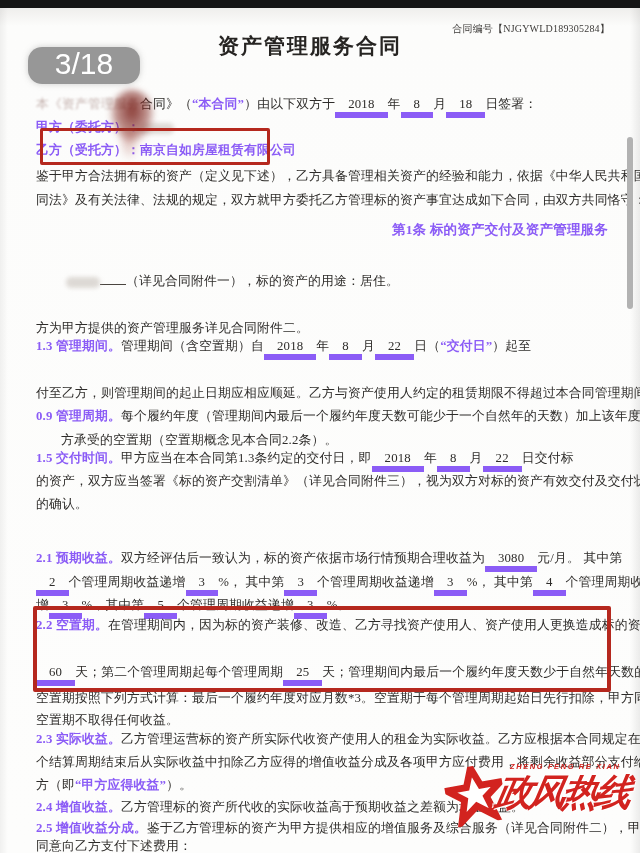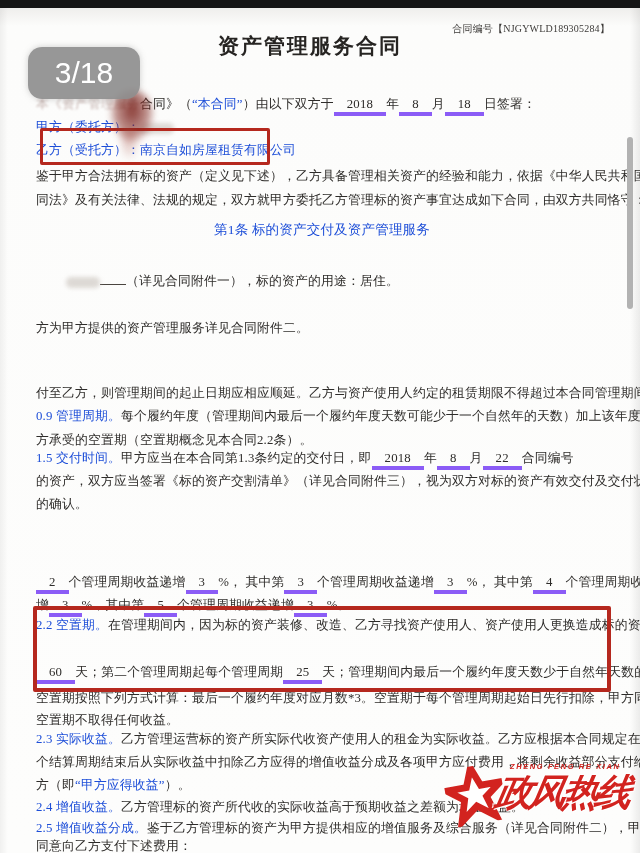--- a/index.html
+++ b/index.html
@@ -16,36 +16,36 @@
   .edge-right{position:absolute;right:0;top:8px;width:10px;height:845px;
     background:linear-gradient(to right,rgba(0,0,0,0),rgba(0,0,0,0.07));}
   .edge-left{position:absolute;left:0;top:8px;width:8px;height:845px;
     background:linear-gradient(to left,rgba(0,0,0,0),rgba(0,0,0,0.05));}
 
   .contract-no{position:absolute;top:22px;right:30px;font-size:10px;color:#3c3a38;letter-spacing:.2px;}
   .doc-title{position:absolute;top:32px;left:0;width:620px;text-align:center;
     font-size:21px;font-weight:700;color:#262422;letter-spacing:2px;}
 
   .page-badge{
-    position:absolute;left:28px;top:47px;width:112px;height:52px;
+    position:absolute;left:28px;top:47px;width:112px;height:37px;
     background:rgba(142,142,142,.92);border-radius:14px;z-index:6;
-    display:flex;align-items:center;justify-content:center;
+    display:flex;justify-content:center;
     color:#fff;font-size:30px;font-family:"Liberation Sans",sans-serif;
     box-shadow:0 0 6px rgba(120,120,120,.35);
   }
 
   .lines{position:absolute;left:0;top:0;width:640px;height:853px;z-index:2;}
   .line{
     position:absolute;left:36px;width:572px;white-space:nowrap;
     font-size:12.8px;color:#2e2c2a;letter-spacing:.2px;line-height:16px;
   }
-  .line.center{text-align:center;font-weight:700;font-size:13.5px;color:#232120;}
+  .line.center{text-align:right;font-weight:700;font-size:13.5px;color:#232120;}
   .sg-t{}
-  .sg-b{font-weight:400;color:#1d4ed8;}
-  .sg-u{display:inline-block;border-bottom:4px solid #8b5cf6;padding:0 13px;text-align:center;}
+  .sg-b{font-weight:700;color:#8b5cf6;}
+  .sg-u{display:inline-block;border-bottom:6px solid #8b5cf6;padding:0 13px;text-align:center;}
   .sg-n{display:inline-block;border-bottom:1px solid #4a4540;width:26px;height:12px;}
   .sg-f{color:#93706a;opacity:.55;filter:blur(1px);}
   .sg-x{display:inline-block;height:11px;border-radius:5px;vertical-align:middle;
     background:rgba(205,198,192,.65);filter:blur(2px);}
   .sg-s{display:inline-block;}
 
   .hl-box{position:absolute;border:3.5px solid #b5281e;z-index:4;border-radius:2px;}
   .hl-box.party{left:40px;top:128px;width:224px;height:31px;}
   .hl-box.clause{left:33px;top:606px;width:570px;height:78px;border-width:4px;}
 
@@ -98,26 +98,28 @@
 
 <div class="lines" id="lines-root">
     <div class="line" style="top: 96px;"><span class="sg-f">本《资产管理服务</span><span class="sg-t">合同》（</span><span class="sg-b">“本合同”</span><span class="sg-t">）由以下双方于</span><span class="sg-u">2018</span><span class="sg-t">年</span><span class="sg-u">8</span><span class="sg-t">月</span><span class="sg-u">18</span><span class="sg-t">日签署：</span></div>
     <div class="line" style="top: 119px;"><span class="sg-b">甲方（委托方）：</span><span class="sg-x" style="width: 34px;"></span></div>
     <div class="line" style="top: 142px;"><span class="sg-b">乙方（受托方）：南京自如房屋租赁有限公司</span></div>
     <div class="line" style="top: 168px;"><span class="sg-t">鉴于甲方合法拥有标的资产（定义见下述），乙方具备管理相关资产的经验和能力，依据《中华人民共和国合</span></div>
     <div class="line" style="top: 192px;"><span class="sg-t">同法》及有关法律、法规的规定，双方就甲方委托乙方管理标的资产事宜达成如下合同，由双方共同恪守：</span></div>
     <div class="line center" style="top: 222px;"><span class="sg-b">第1条 标的资产交付及资产管理服务</span></div>
     <div class="line" style="top: 272px;"><span class="sg-s" style="width: 30px;"></span><span class="sg-x" style="width: 34px;"></span><span class="sg-n"></span><span class="sg-t">（详见合同附件一），标的资产的用途：居住。</span></div>
     <div class="line" style="top: 320px;"><span class="sg-t">方为甲方提供的资产管理服务详见合同附件二。</span></div>
+    <div class="line" style="top: 338px;"><span class="sg-b">1.3 管理期间。</span><span class="sg-t">管理期间（含空置期）自</span><span class="sg-u">2018</span><span class="sg-t">年</span><span class="sg-u">8</span><span class="sg-t">月</span><span class="sg-u">22</span><span class="sg-t">日（</span><span class="sg-b">“交付日”</span><span class="sg-t">）起至</span></div>
     <div class="line" style="top: 385px;"><span class="sg-t">付至乙方，则管理期间的起止日期应相应顺延。乙方与资产使用人约定的租赁期限不得超过本合同管理期间。</span></div>
     <div class="line" style="top: 408px;"><span class="sg-b">0.9 管理周期。</span><span class="sg-t">每个履约年度（管理期间内最后一个履约年度天数可能少于一个自然年的天数）加上该年度甲</span></div>
-    <div class="line" style="top: 432px;"><span class="sg-t">方承受的空置期（空置期概念见本合同2.2条）。</span></div>
-    <div class="line" style="top: 450px;"><span class="sg-b">1.5 交付时间。</span><span class="sg-t">甲方应当在本合同第1.3条约定的交付日，即</span><span class="sg-u">2018</span><span class="sg-t">年</span><span class="sg-u">8</span><span class="sg-t">月</span><span class="sg-u">22</span><span class="sg-t">合同编号</span></div>
+    <div class="line" style="top: 432px; margin-left: 25px;"><span class="sg-t">方承受的空置期（空置期概念见本合同2.2条）。</span></div>
+    <div class="line" style="top: 450px;"><span class="sg-b">1.5 交付时间。</span><span class="sg-t">甲方应当在本合同第1.3条约定的交付日，即</span><span class="sg-u">2018</span><span class="sg-t">年</span><span class="sg-u">8</span><span class="sg-t">月</span><span class="sg-u">22</span><span class="sg-t">日交付标</span></div>
     <div class="line" style="top: 473px;"><span class="sg-t">的资产，双方应当签署《标的资产交割清单》（详见合同附件三），视为双方对标的资产有效交付及交付状态</span></div>
     <div class="line" style="top: 496px;"><span class="sg-t">的确认。</span></div>
+    <div class="line" style="top: 550px;"><span class="sg-b">2.1 预期收益。</span><span class="sg-t">双方经评估后一致认为，标的资产依据市场行情预期合理收益为</span><span class="sg-u">3080</span><span class="sg-t">元/月。 其中第</span></div>
     <div class="line" style="top: 574px;"><span class="sg-u">2</span><span class="sg-t">个管理周期收益递增</span><span class="sg-u">3</span><span class="sg-t">%， 其中第</span><span class="sg-u">3</span><span class="sg-t">个管理周期收益递增</span><span class="sg-u">3</span><span class="sg-t">%， 其中第</span><span class="sg-u">4</span><span class="sg-t">个管理周期收益递</span></div>
     <div class="line" style="top: 597px;"><span class="sg-t">增</span><span class="sg-u">3</span><span class="sg-t">%，其中第</span><span class="sg-u">5</span><span class="sg-t">个管理周期收益递增</span><span class="sg-u">3</span><span class="sg-t">%。</span></div>
     <div class="line" style="top: 617px;"><span class="sg-b">2.2 空置期。</span><span class="sg-t">在管理期间内，因为标的资产装修、改造、乙方寻找资产使用人、资产使用人更换造成标的资产</span></div>
     <div class="line" style="top: 664px;"><span class="sg-u">60</span><span class="sg-t">天；第二个管理周期起每个管理周期</span><span class="sg-u">25</span><span class="sg-t">天；管理期间内最后一个履约年度天数少于自然年天数的，</span></div>
     <div class="line" style="top: 690px;"><span class="sg-t">空置期按照下列方式计算：最后一个履约年度对应月数*3。空置期于每个管理周期起始日先行扣除，甲方同意</span></div>
     <div class="line" style="top: 712px;"><span class="sg-t">空置期不取得任何收益。</span></div>
     <div class="line" style="top: 731px;"><span class="sg-b">2.3 实际收益。</span><span class="sg-t">乙方管理运营标的资产所实际代收资产使用人的租金为实际收益。乙方应根据本合同规定在每</span></div>
     <div class="line" style="top: 754px;"><span class="sg-t">个结算周期结束后从实际收益中扣除乙方应得的增值收益分成及各项甲方应付费用，将剩余收益部分支付给甲</span></div>
     <div class="line" style="top: 777px;"><span class="sg-t">方（即</span><span class="sg-b">“甲方应得收益”</span><span class="sg-t">）。</span></div>
     <div class="line" style="top: 799px;"><span class="sg-b">2.4 增值收益。</span><span class="sg-t">乙方管理标的资产所代收的实际收益高于预期收益之差额为增值收益。</span></div>

